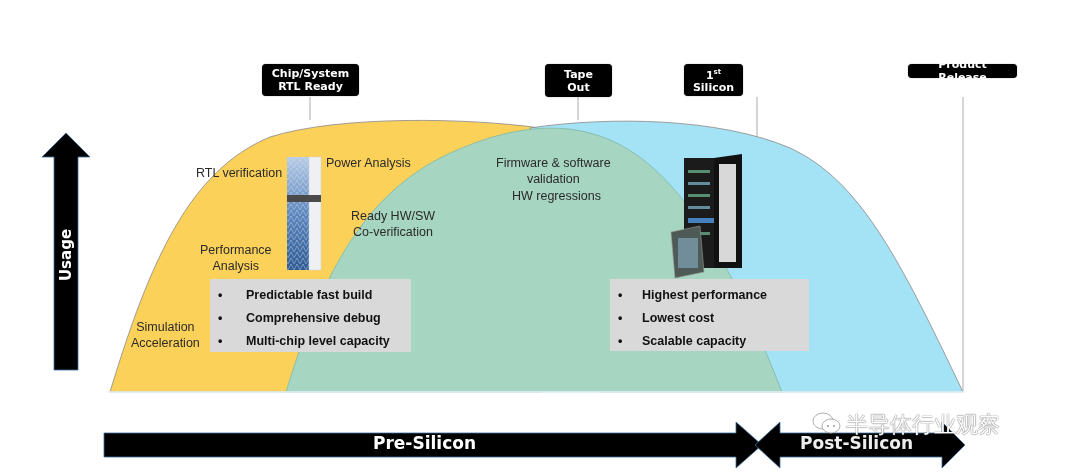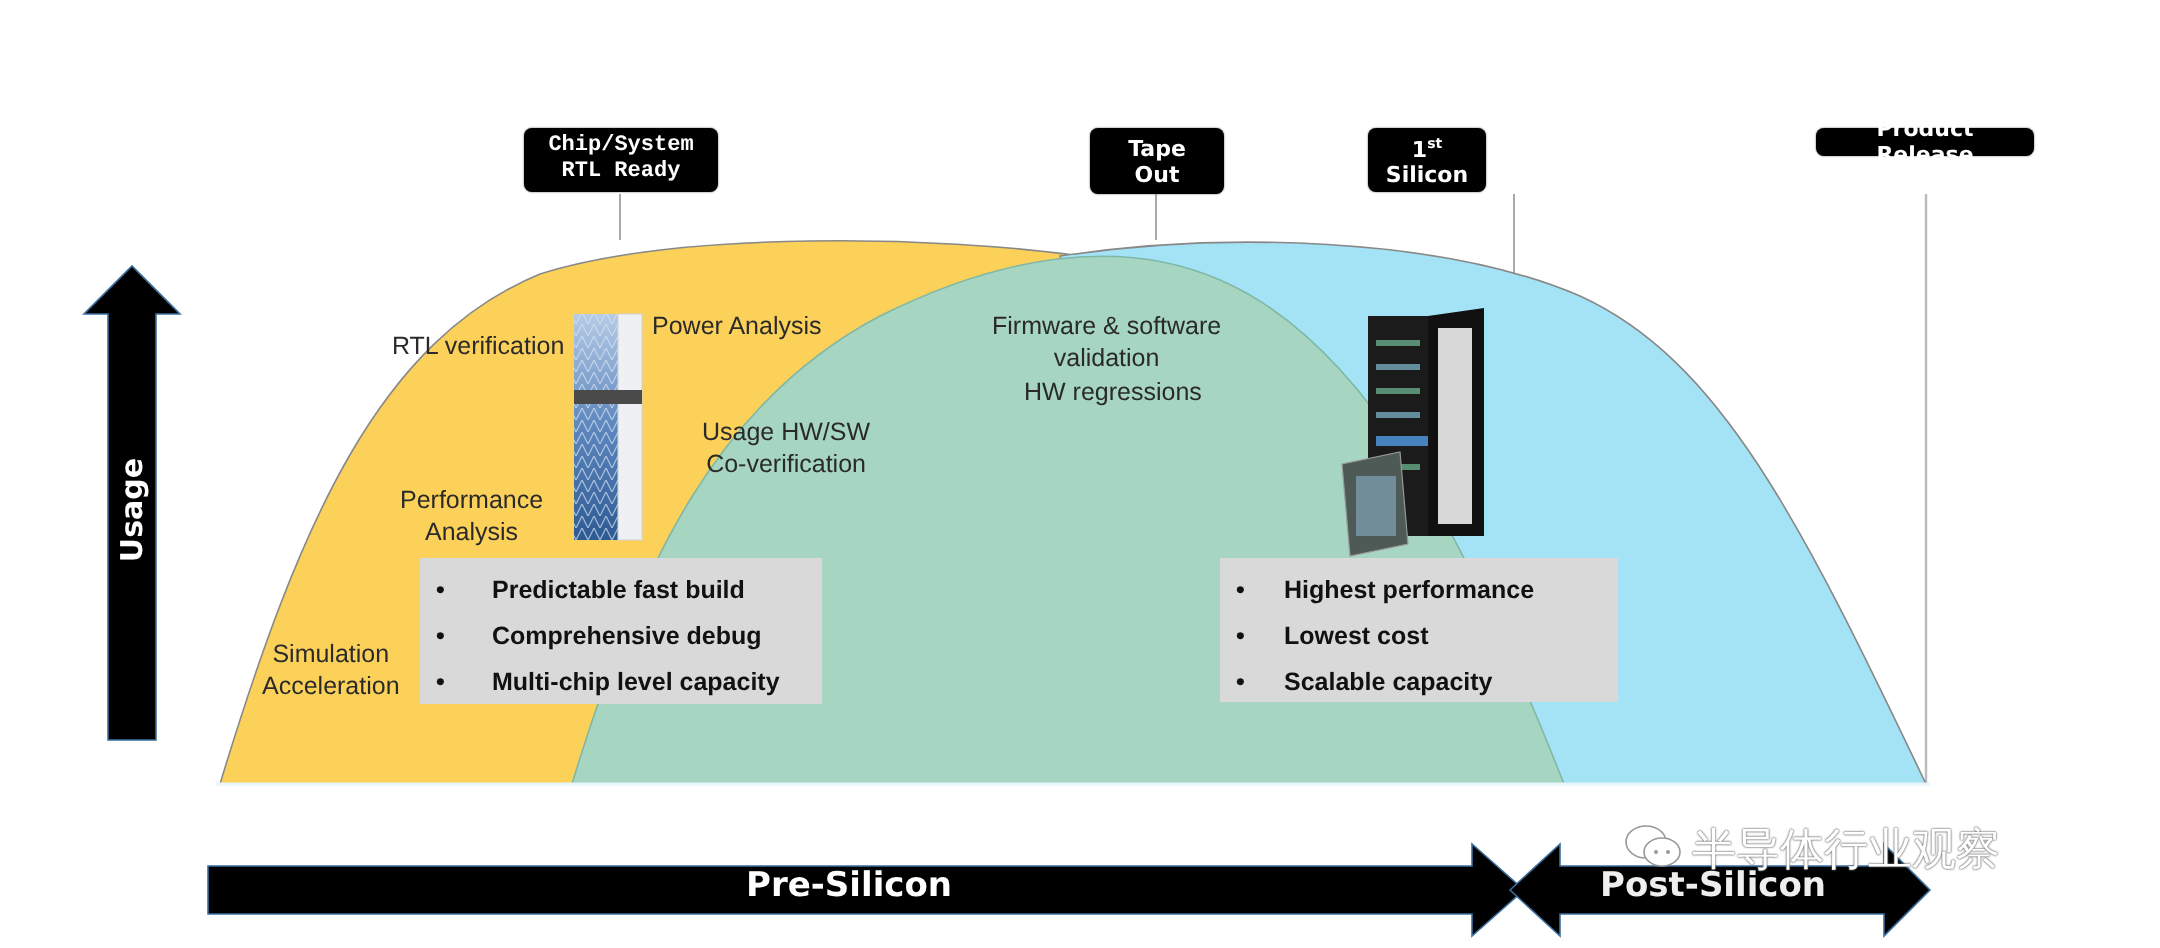--- a/index.html
+++ b/index.html
@@ -68,21 +68,21 @@
     <rect x="688" y="182" width="22" height="3" fill="#7ab" opacity="0.8"></rect>
     <rect x="688" y="194" width="22" height="3" fill="#6a8" opacity="0.8"></rect>
     <rect x="688" y="206" width="22" height="3" fill="#7ab" opacity="0.8"></rect>
     <rect x="688" y="218" width="26" height="5" fill="#4a8ed0" opacity="0.9"></rect>
     <rect x="688" y="232" width="22" height="3" fill="#6a8" opacity="0.8"></rect>
     <polygon points="671,232 700,226 704,272 675,278" fill="#4e5a55" stroke="#999" stroke-width="0.6"></polygon>
     <rect x="678" y="238" width="20" height="30" fill="#7a9aaa" opacity="0.8"></rect>
   </g>
 </svg>
 
-<div class="milestone" style="left:262px;top:64px;width:97px;height:32px;font-family:Liberation Mono, monospace;">
+<div class="milestone" style="left:262px;top:64px;width:97px;height:32px;">
   <div>
       <div>Chip/System</div>
       <div>RTL Ready</div>
     </div>
 </div>
 <div class="milestone" style="left:545px;top:64px;width:67px;height:33px;">
   <div>
       <div>Tape</div>
       <div>Out</div>
     </div>
@@ -103,21 +103,21 @@
 <div class="lbl" style="left:200px;top:214px;margin-top:28px;">
   <div>Performance</div>
   <div>Analysis</div>
 </div>
 <div class="lbl" style="left:131px;top:319px;">
   <div>Simulation</div>
   <div>Acceleration</div>
 </div>
 <div class="lbl" style="left:326px;top:155px;">Power Analysis</div>
 <div class="lbl" style="left:351px;top:208px;">
-  <div>Usage HW/SW</div>
+  <div>Ready HW/SW</div>
   <div>Co-verification</div>
 </div>
 <div class="lbl" style="left:496px;top:155px;">
   <div>Firmware &amp; software</div>
   <div>validation</div>
 </div>
 <div class="lbl" style="left:512px;top:188px;">HW regressions</div>
 
 <div class="bullets" style="left:210px;top:279px;width:201px;height:73px;">
   <div class="item">

